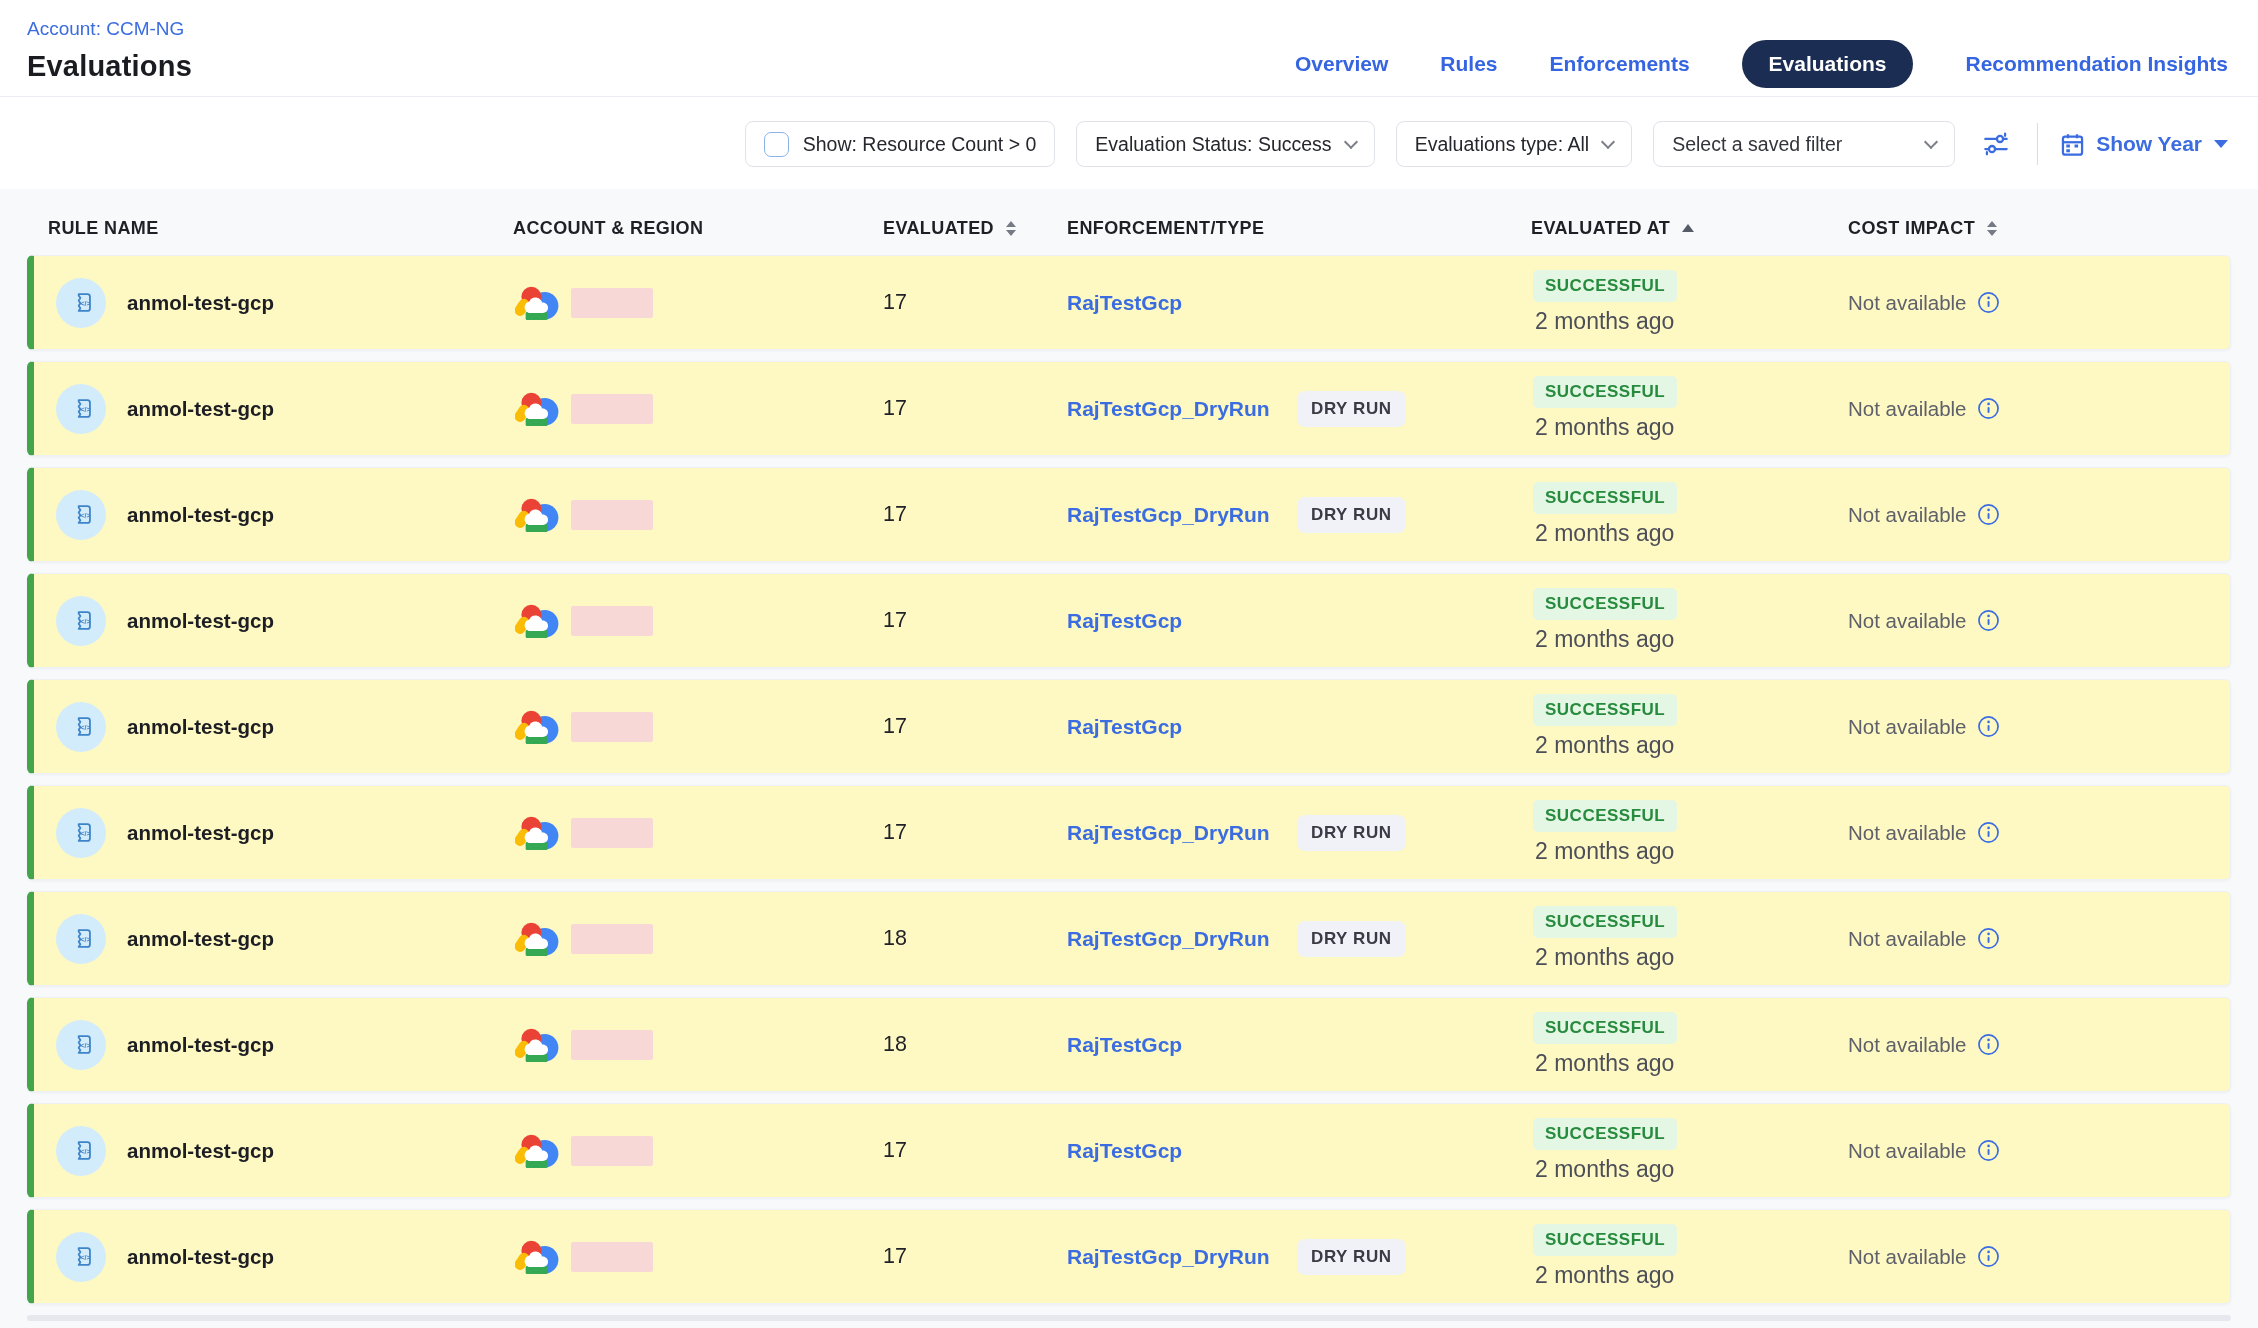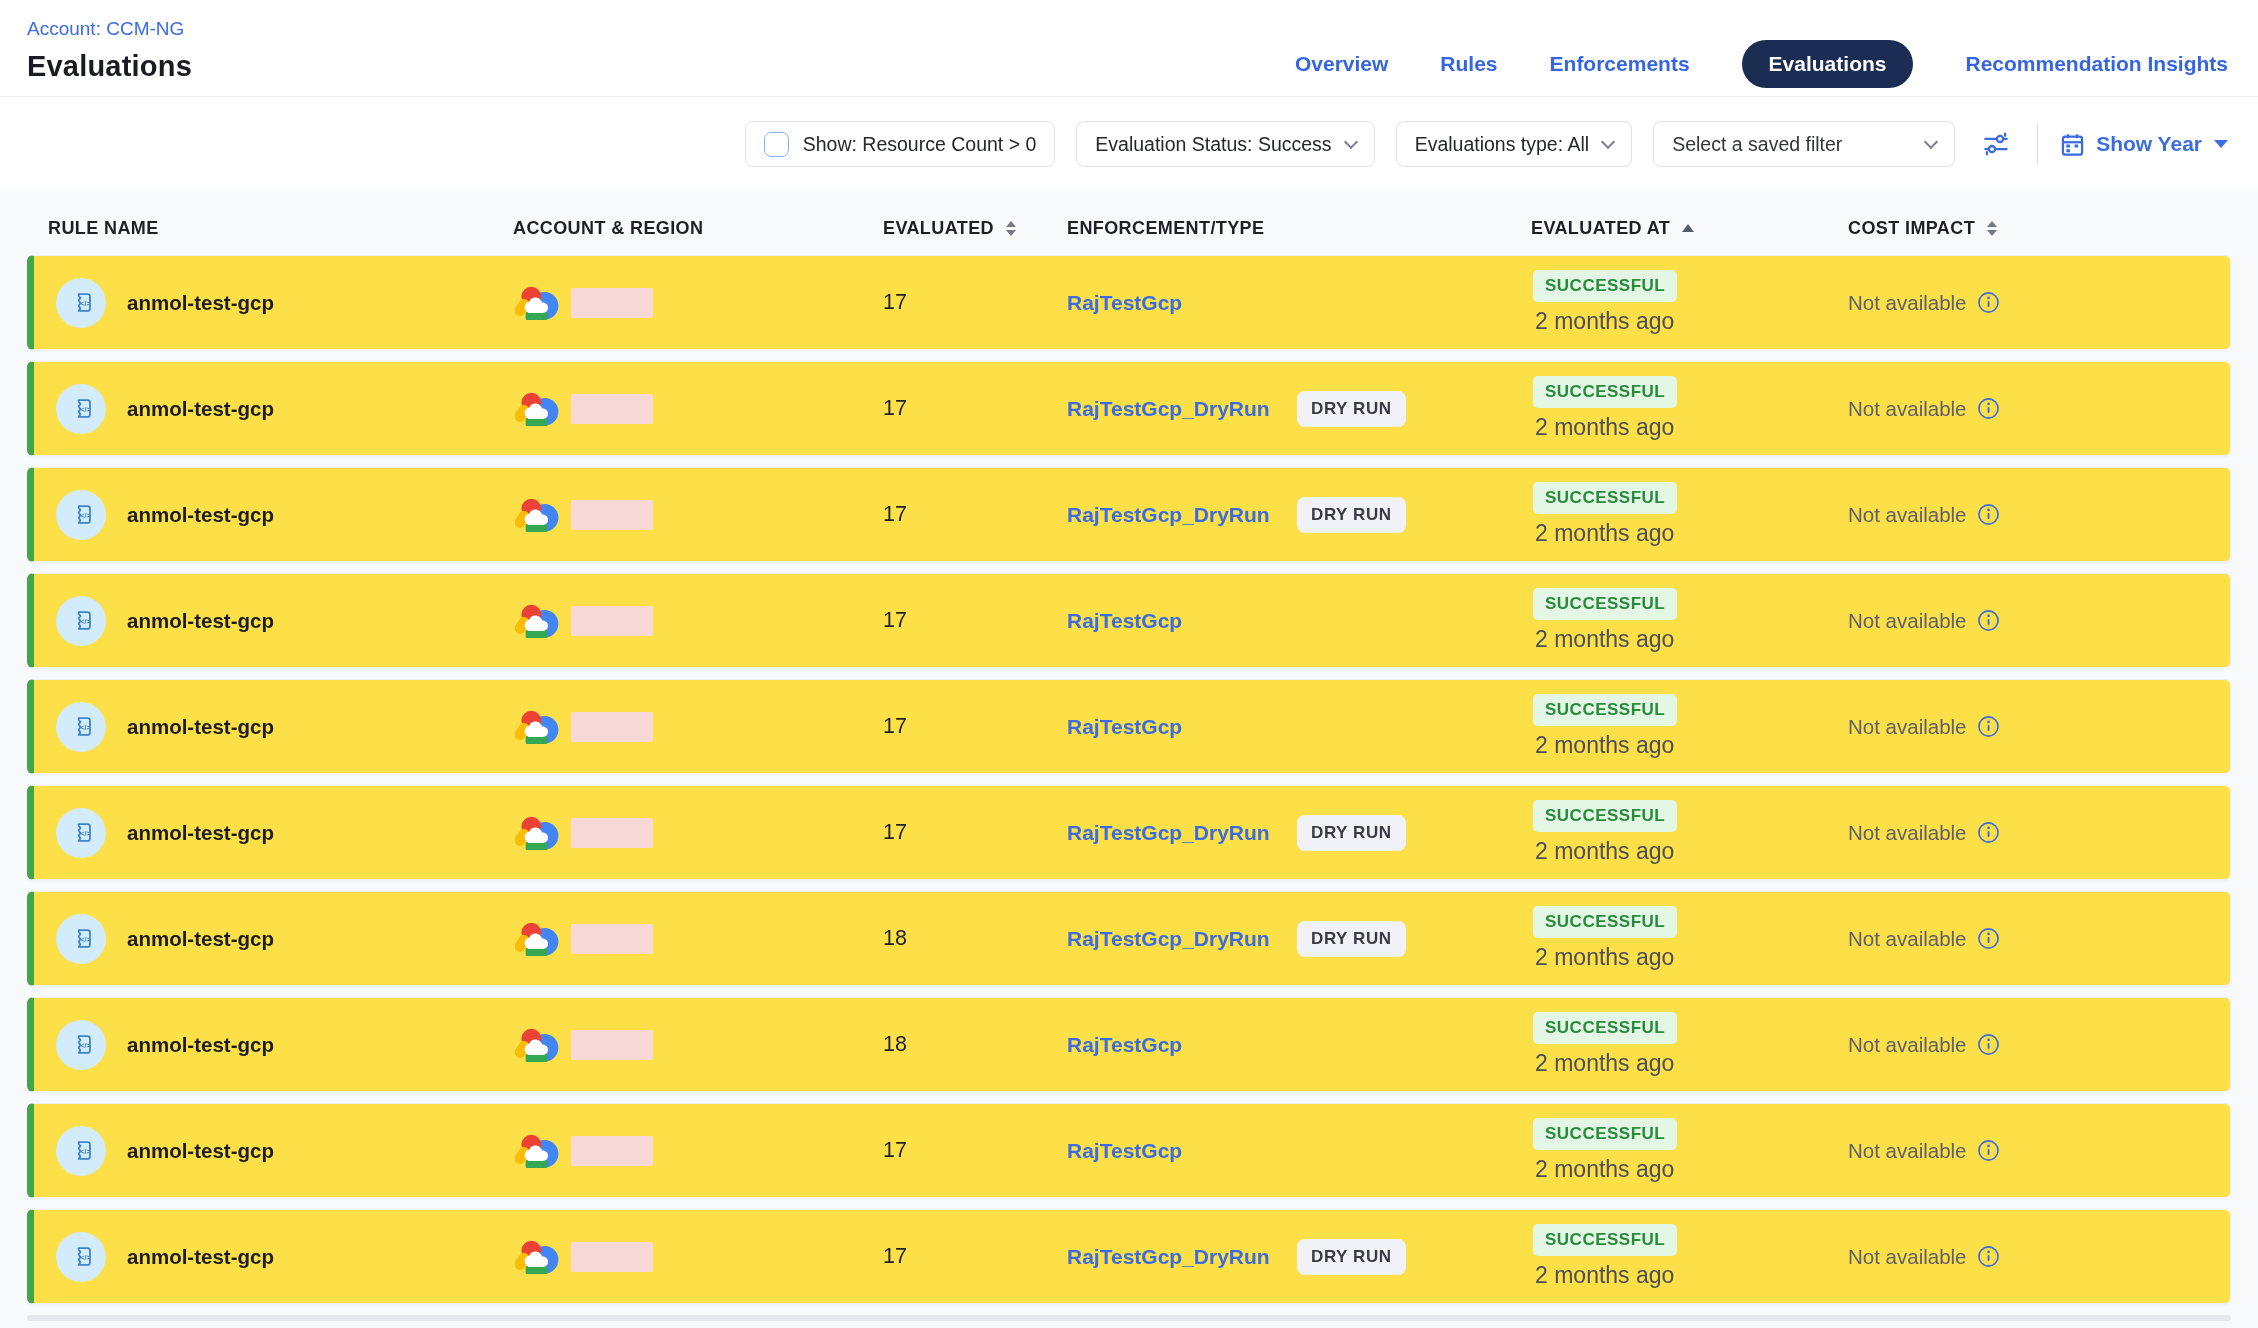--- a/index.html
+++ b/index.html
@@ -41,21 +41,21 @@
   .th:first-child { padding-left:21px; }
   .sort { display:inline-flex; flex-direction:column; gap:3px; margin-left:12px; }
   .tri-up { width:0;height:0;border-left:5.5px solid transparent;border-right:5.5px solid transparent;
     border-bottom:6.5px solid #767a85; }
   .tri-down { width:0;height:0;border-left:5.5px solid transparent;border-right:5.5px solid transparent;
     border-top:6.5px solid #767a85; }
   .tri-asc { width:0;height:0;border-left:6.5px solid transparent;border-right:6.5px solid transparent;
     border-bottom:8px solid #575b66; margin-left:12px; }
 
   .card { grid-template-columns:479px 370px 184px 464px 317px 1fr;
-    margin:0 27px 11px; height:95px; align-items:center; background:#fde047;
+    margin:0 27px 11px; height:95px; align-items:center; background:#fef9c3;
     border:1px solid #eef0f4; border-left:7px solid #43a44b; border-radius:6px;
     box-shadow:0 1px 3px rgba(20,30,60,.05); }
   .cell { display:flex; align-items:center; }
   .cell.rule { padding-left:22px; gap:21px; }
   .rule-ic { width:50px; height:50px; border-radius:50%; background:#d3ecfb;
     display:flex; align-items:center; justify-content:center; flex:none; }
   .rule-name { font-size:20.5px; font-weight:600; color:#1d1e24; }
   .cell.acct { padding-left:2px; gap:10px; }
   .redacted { width:82px; height:30px; background:#f8d8d6; border-radius:2px; }
   .res-num { font-size:21.5px; color:#212229; }

